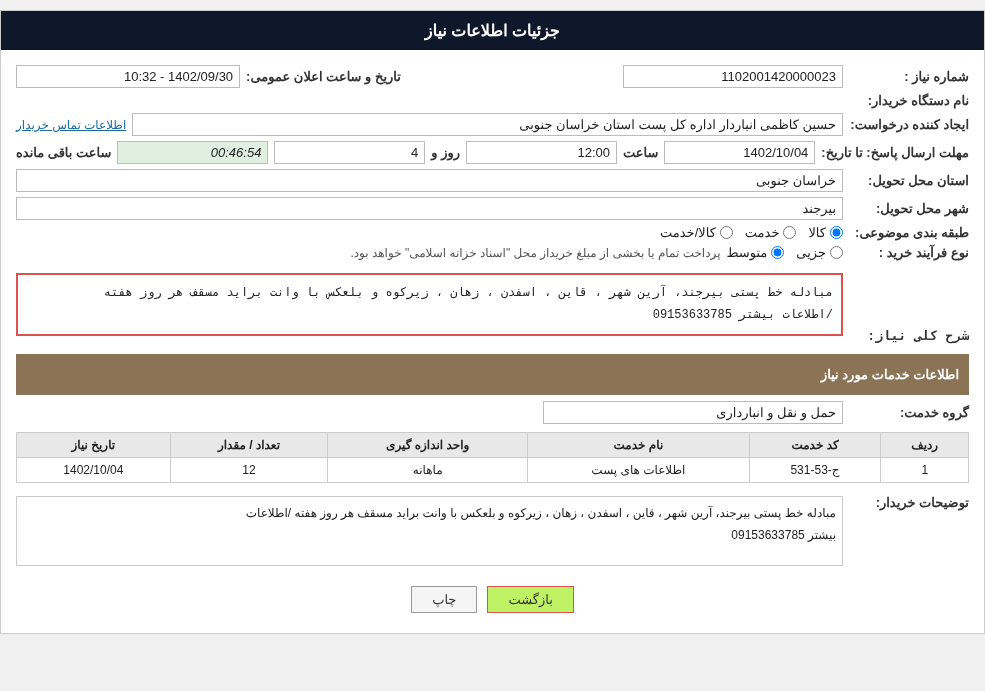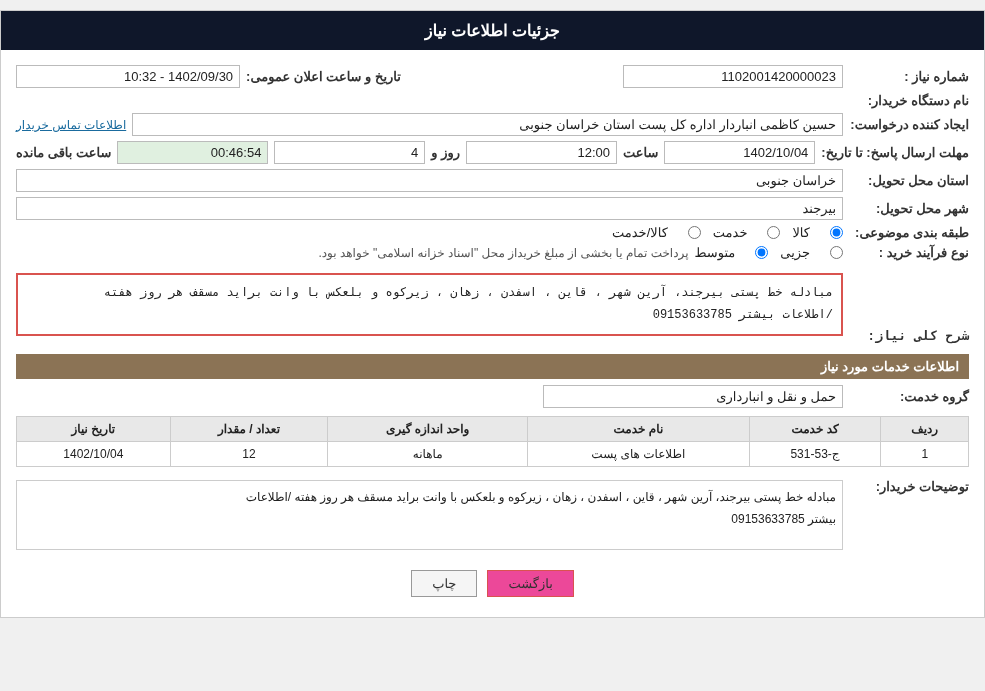--- a/index.html
+++ b/index.html
@@ -23,21 +23,21 @@
       padding: 10px 0;
       font-size: 16px;
       font-weight: bold;
     }
     .content {
       padding: 10px 15px;
     }
     .section-title {
       background: #8B7355;
       color: #fff;
-      padding: 5px 10px;
+      padding: 13px 10px;
       font-size: 13px;
       font-weight: bold;
       margin: 10px 0 6px 0;
     }
     .info-row {
       display: flex;
       align-items: center;
       margin: 5px 0;
       gap: 6px;
     }
@@ -67,21 +67,21 @@
       width: 130px;
     }
     .radio-group {
       display: flex;
       gap: 12px;
       align-items: center;
     }
     .radio-item {
       display: flex;
       align-items: center;
-      gap: 20px;
+      gap: 4px;
     }
     .process-note {
       font-size: 12px;
       color: #555;
     }
     .description-box {
       border: 2px solid #d9534f;
       padding: 8px;
       margin: 8px 0;
       font-size: 12px;
@@ -127,21 +127,21 @@
       margin: 15px 0 10px 0;
     }
     .btn {
       padding: 5px 20px;
       border: 1px solid #999;
       cursor: pointer;
       font-size: 13px;
       font-family: Tahoma, Arial, sans-serif;
     }
     .btn-back {
-      background: #ec4899;
+      background: #bef264;
       border-color: #d9534f;
       color: #333;
     }
     .btn-print {
       background: #f5f5f5;
       border-color: #999;
       color: #333;
     }
   </style>
 </head>
@@ -173,21 +173,21 @@
       <a href="#" class="blue-text" style="white-space:nowrap; color:#1a6b9e; font-size:12px;">اطلاعات تماس خریدار</a>
     </div>
 
     <div class="info-row">
       <span class="info-label">مهلت ارسال پاسخ: تا تاریخ:</span>
       <div class="info-value medium-input">1402/10/04</div>
       <span class="date-label">ساعت</span>
       <div class="info-value small-input">12:00</div>
       <span class="date-label">روز و</span>
       <div class="info-value" style="width:40px;">4</div>
-      <div class="info-value medium-input" style="background:#e0f0e0;">00:46:54</div>
+      <div class="info-value medium-input" style="background:#e0f0e0;font-style:italic;">00:46:54</div>
       <span class="date-label">ساعت باقی مانده</span>
     </div>
 
     <div class="info-row">
       <span class="info-label">استان محل تحویل:</span>
       <div class="info-value">خراسان جنوبی</div>
     </div>
 
     <div class="info-row">
       <span class="info-label">شهر محل تحویل:</span>

